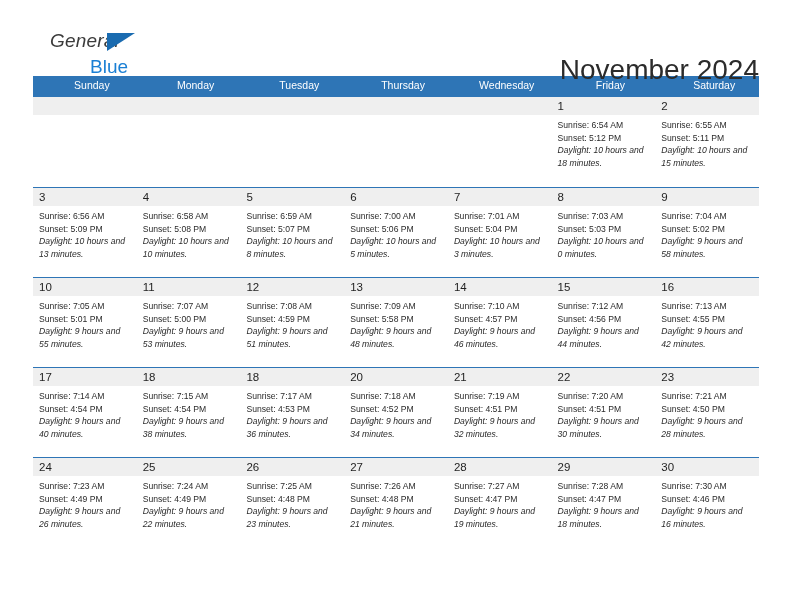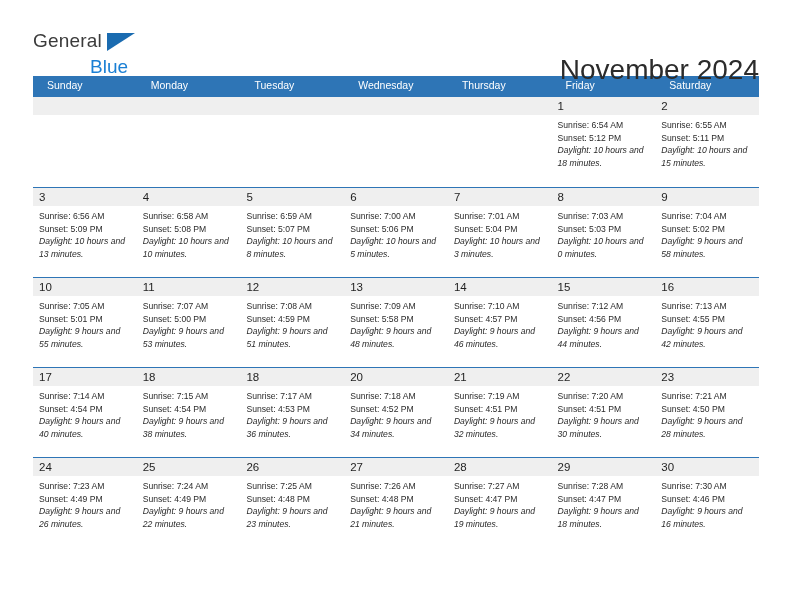--- a/index.html
+++ b/index.html
@@ -13,21 +13,21 @@
   .page { position:relative; width:792px; height:612px; padding:0 33px; }
 
   
   .top {
     display:flex; align-items:flex-start; justify-content:space-between;
     padding-top:28px; height:76px;
   }
   .logo { position:relative; width:120px; height:48px; }
   .logo-general {
     font-size:19px; color:#3b3b3b; letter-spacing:.2px;
-    position:absolute; left:0; top:2px;
+    position:absolute; left:17px; top:2px;font-style:italic;
   }
   .logo-tri {
     position:absolute; left:74px; top:5px;
     width:0; height:0;
     border-left:28px solid #1a6bb0;
     border-bottom:18px solid transparent;
   }
   .logo-blue {
     position:absolute; left:57px; top:28px;
     font-size:19px; color:#1a7fd4;
@@ -37,20 +37,21 @@
   .location { font-size:13px; color:#b91c1c; margin-top:9px; }
 
   
   .cal { width:726px; }
   .weekhead { display:flex; background:#2e75b6; height:21px; }
   .weekhead .wh {
     flex:1 1 0; min-width:0;
     color:#ffffff; font-size:10.5px;
     padding:4px 0 0 14px;
     line-height:1;
+    text-align:center;
   }
   .week {
     display:flex;
     border-top:1.6px solid #2e75b6;
     height:90px;
   }
   .week.first { border-top:none; height:90px; }
   .cell {
     flex:1 1 0; min-width:0;
     position:relative;
@@ -88,22 +89,22 @@
       <div class="month-title">November 2024</div>
       <div class="location">P'ungin, North Korea</div>
     </div>
   </div>
 
   <div class="cal">
     <div class="weekhead">
       <div class="wh">Sunday</div>
       <div class="wh">Monday</div>
       <div class="wh">Tuesday</div>
+      <div class="wh">Thursday</div>
       <div class="wh">Wednesday</div>
-      <div class="wh">Thursday</div>
       <div class="wh">Friday</div>
       <div class="wh">Saturday</div>
     </div>
     <div id="weeks-container">
         <div class="week first">
           <div class="cell empty">
             <div class="daynum-band"></div>
           </div>
           <div class="cell empty">
             <div class="daynum-band"></div>

